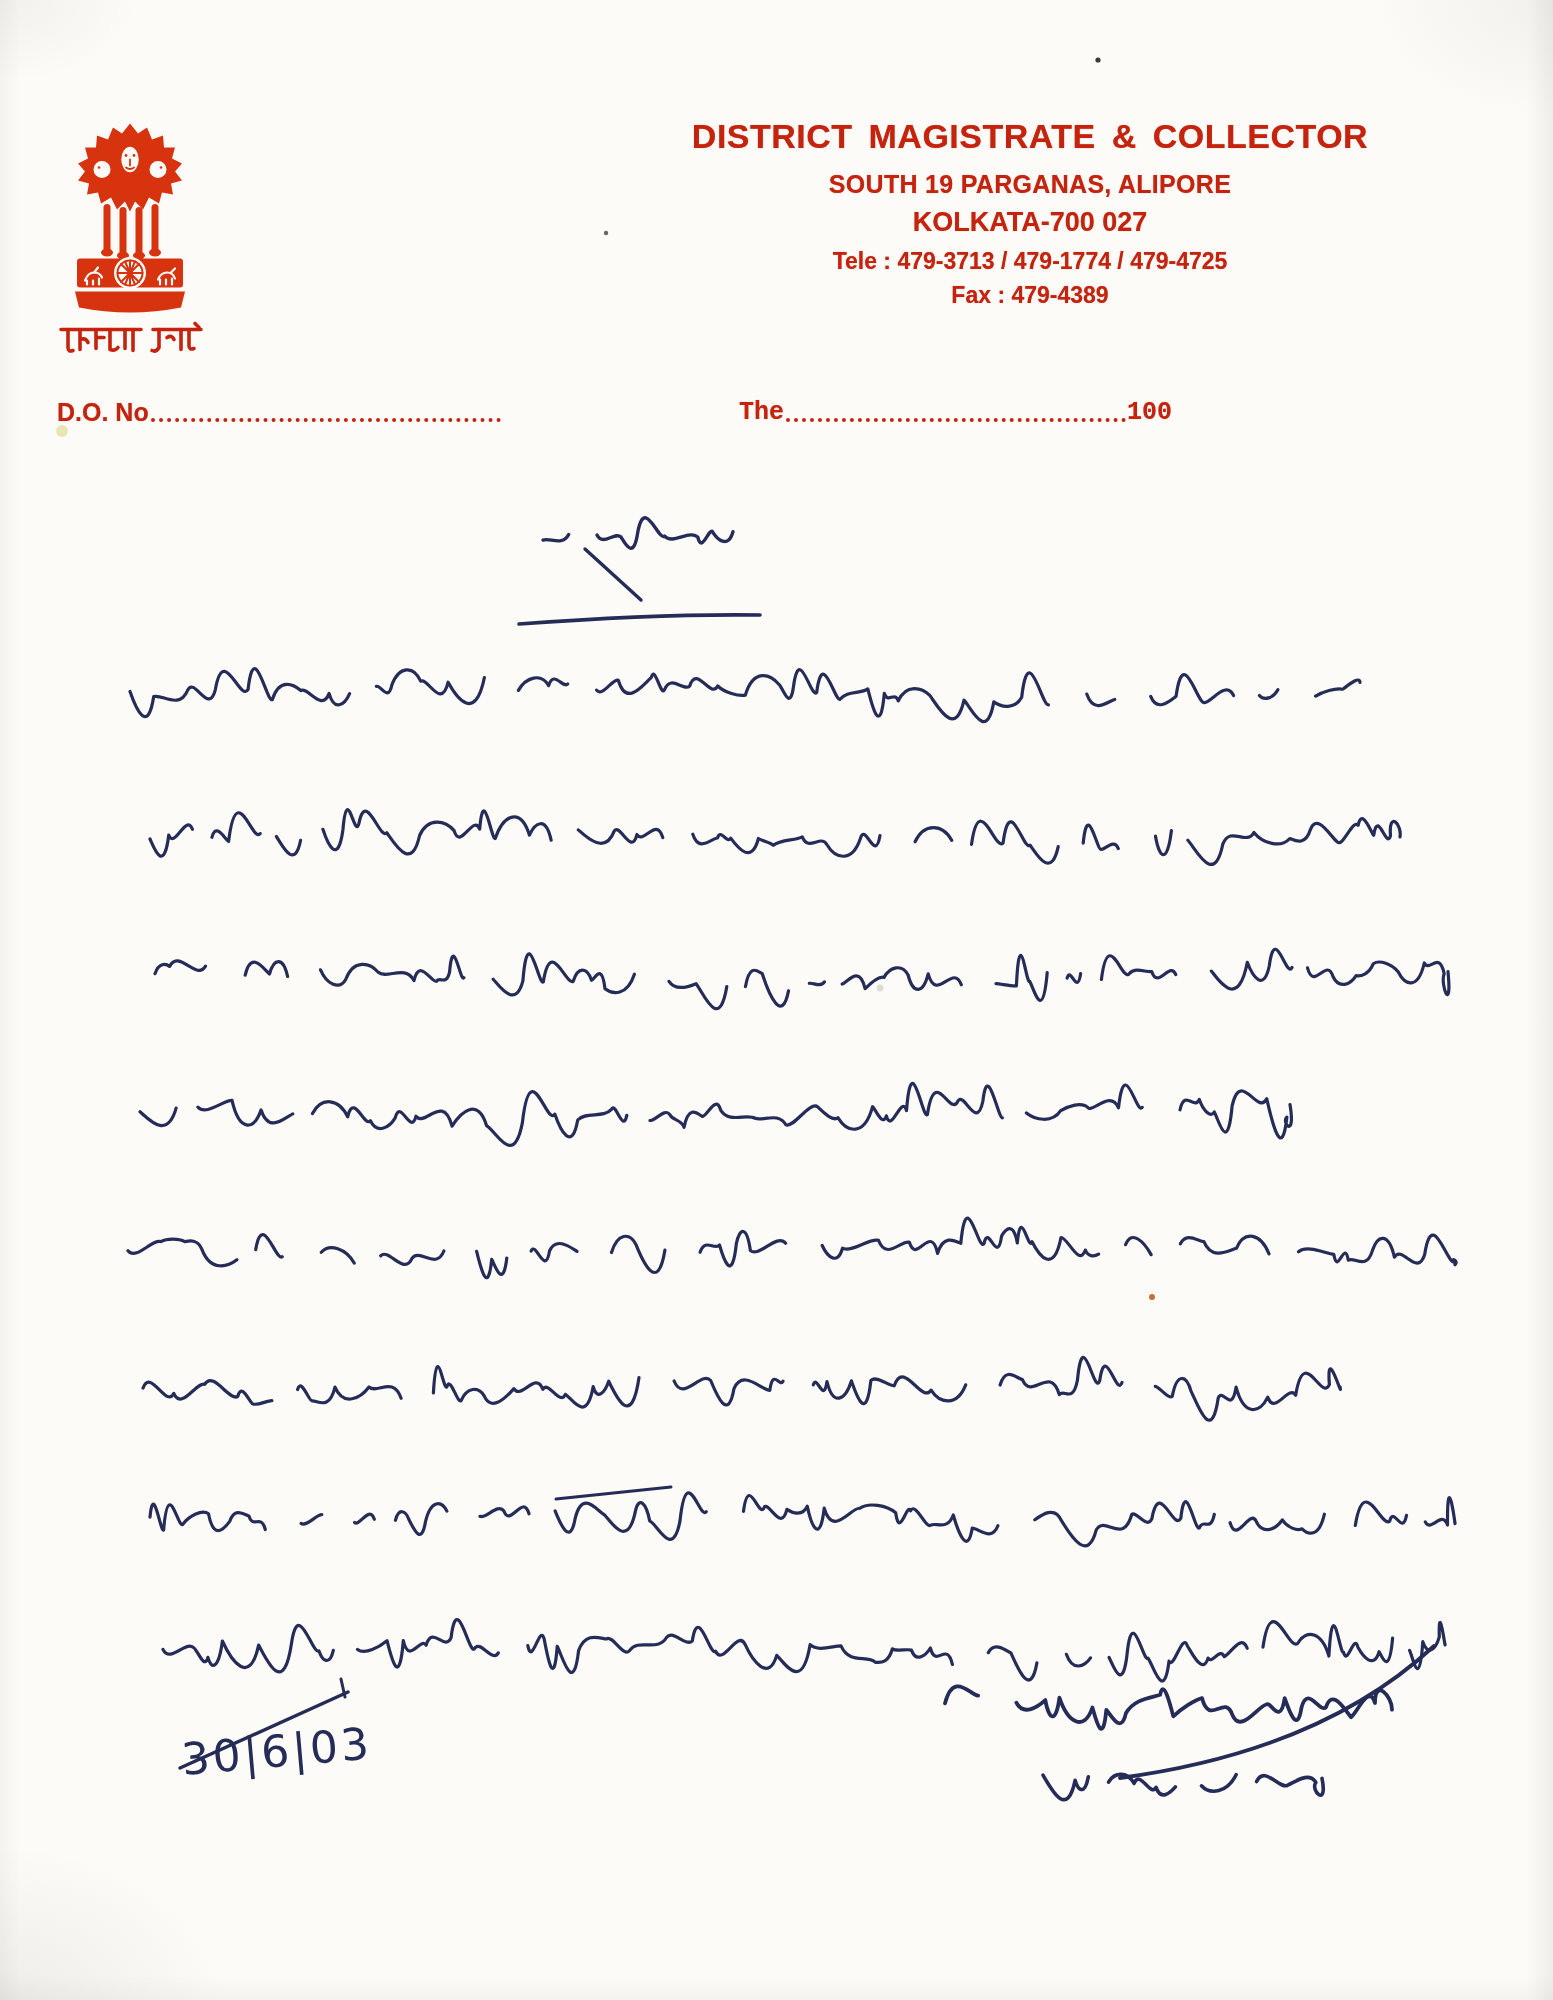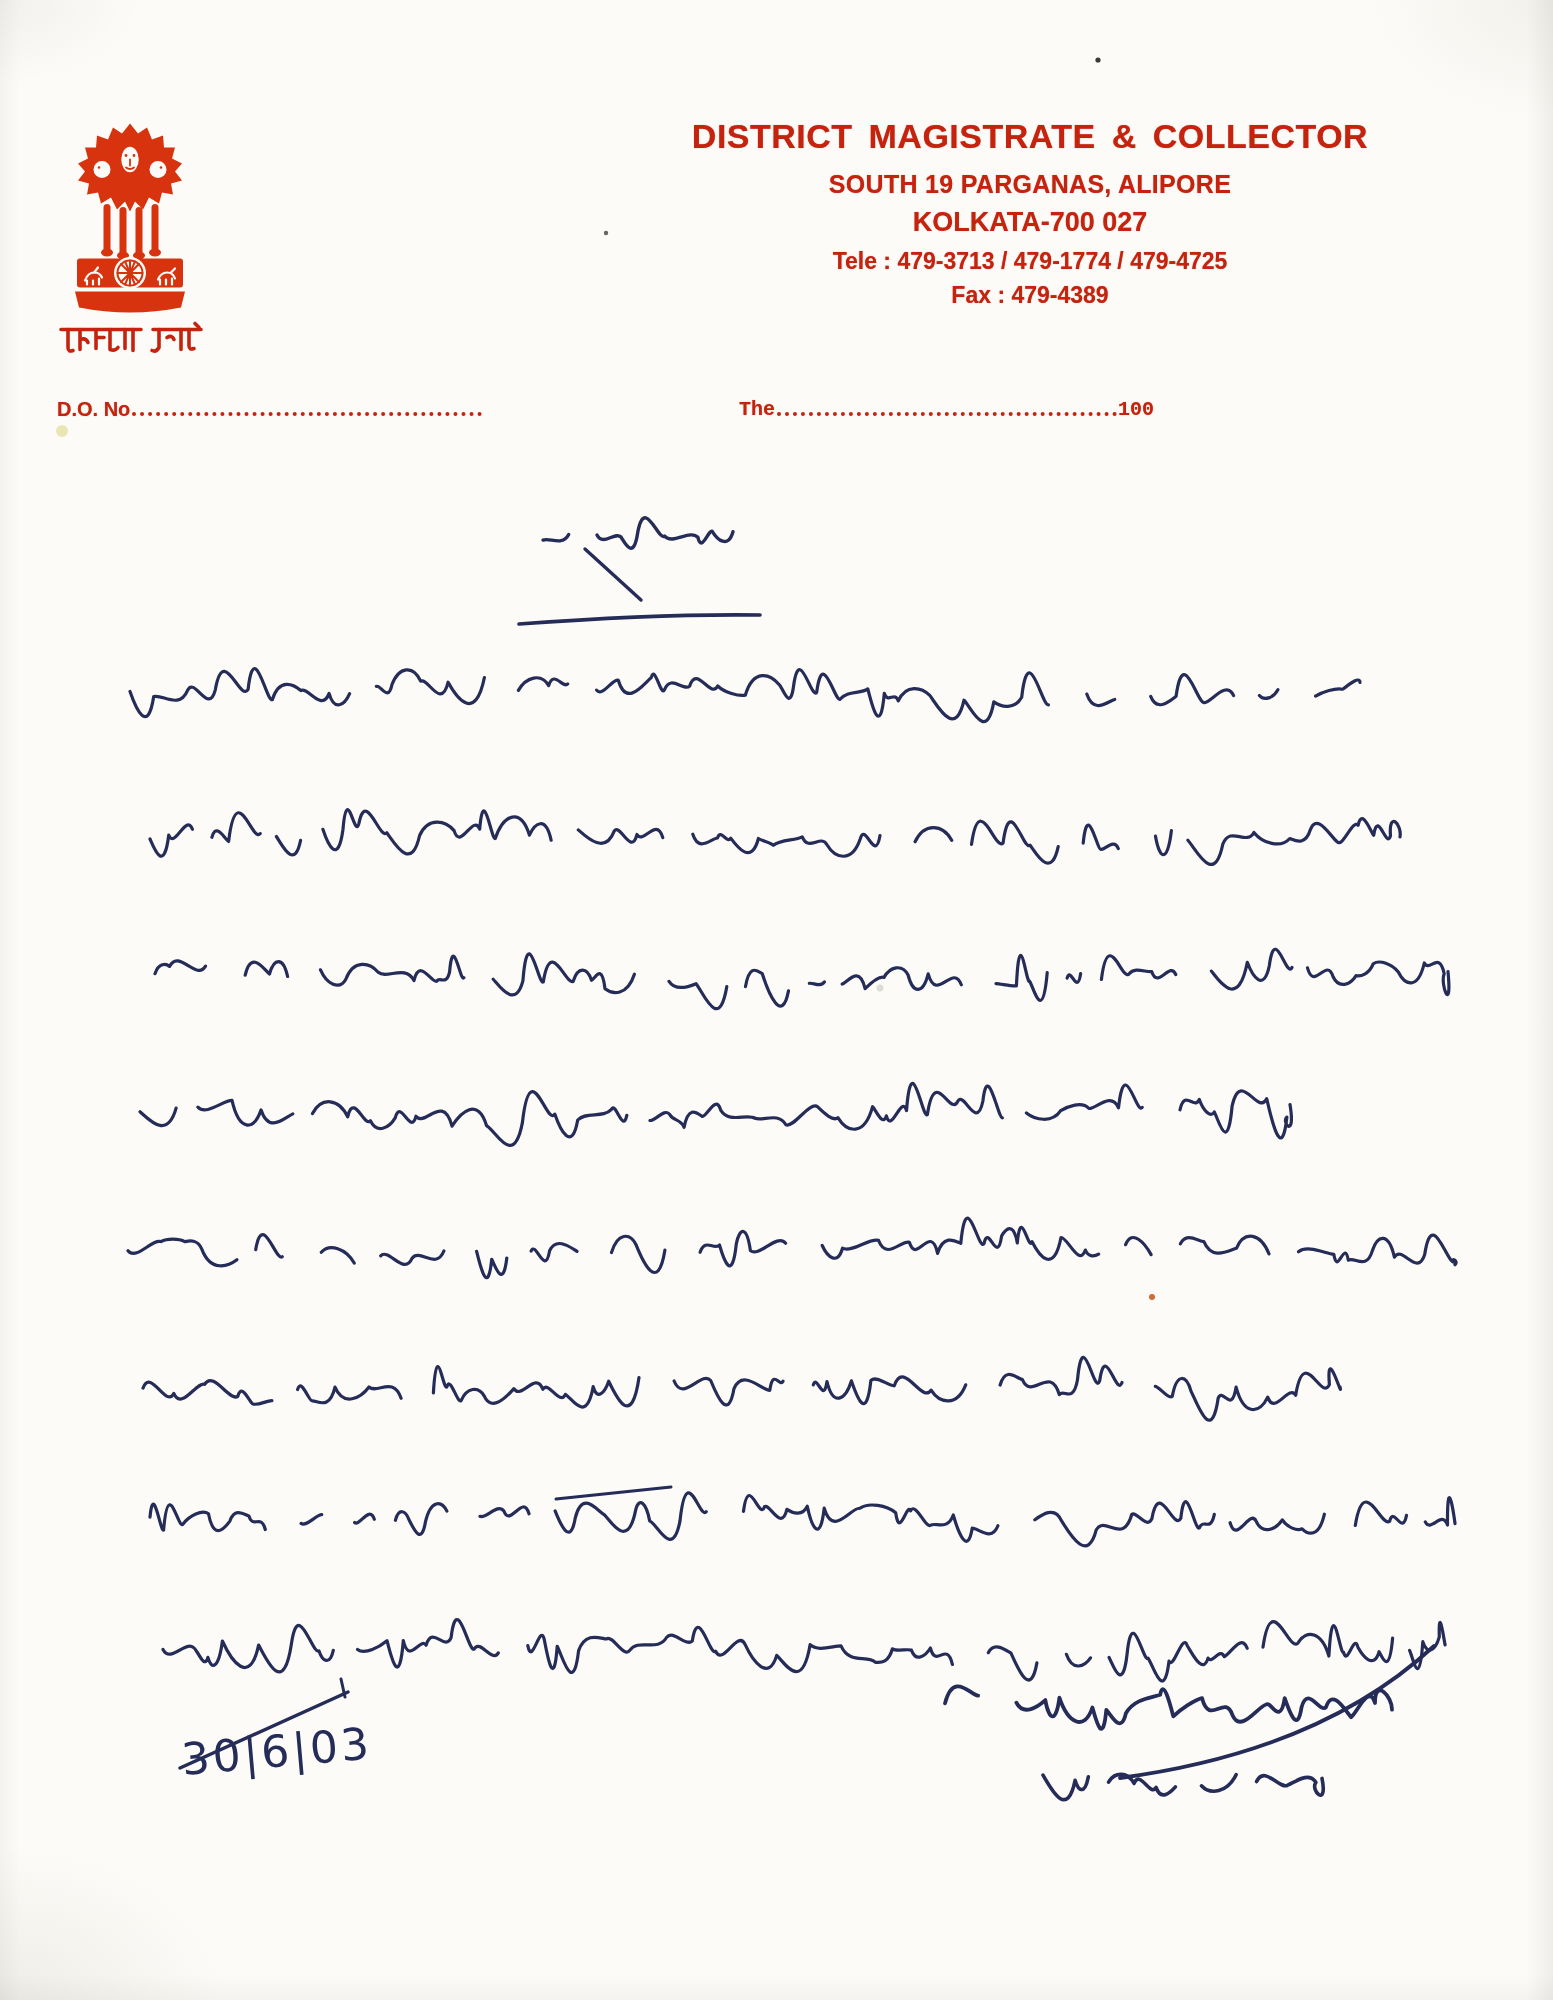--- a/index.html
+++ b/index.html
@@ -28,21 +28,21 @@
     margin-top:16px;
   }
   .h-title{font-size:34px;letter-spacing:.5px;word-spacing:6px;line-height:1.1;}
   .h-sub{font-size:25px;margin-top:15px;line-height:1.15;letter-spacing:.3px;}
   .h-city{font-size:27px;margin-top:8px;line-height:1.15;}
   .h-tele{font-size:23px;margin-top:10px;line-height:1.15;}
   .h-fax{font-size:23px;margin-top:7px;line-height:1.15;}
   
   .form-row{
     position:absolute;display:flex;align-items:flex-end;
-    font-weight:bold;font-size:20px;color:#c5230e;
+    font-weight:bold;font-size:25px;color:#c5230e;
     text-shadow:0 0 1px rgba(160,25,5,.5);
   }
   .do-row{left:57px;top:398px;}
   .the-row{left:739px;top:398px;font-family:Liberation Mono, monospace;}
   .leader{display:inline-block;height:4px;border-bottom:4px dotted #c5230e;margin:0 1px 5px 2px;}
   .leader-do{width:350px;}
   .leader-the{width:340px;}
   
   .hand{position:absolute;left:0;top:0;width:1553px;height:2000px;}
 </style>

